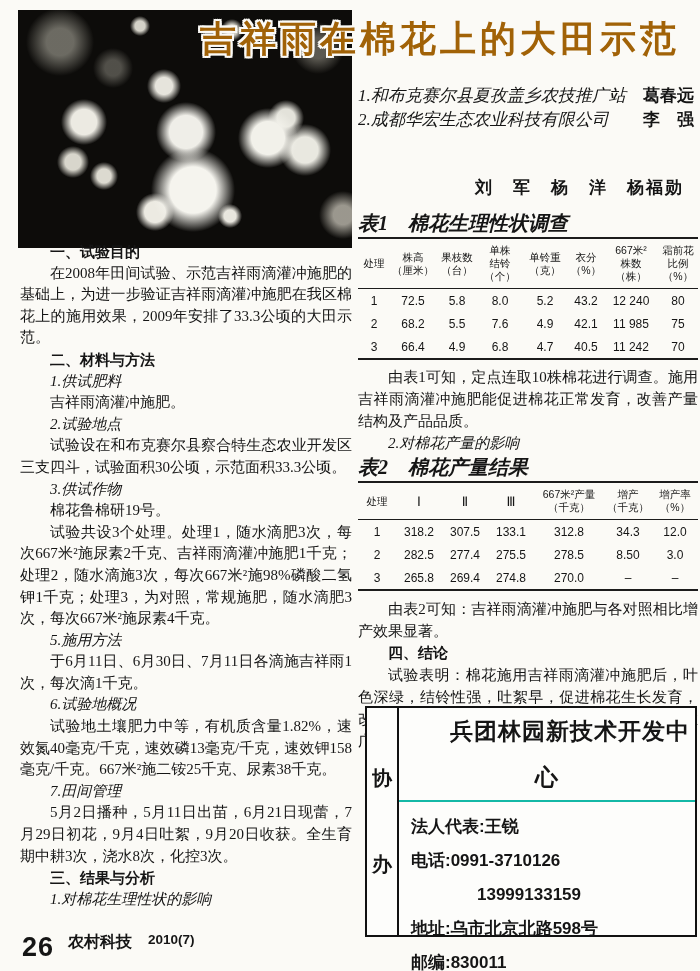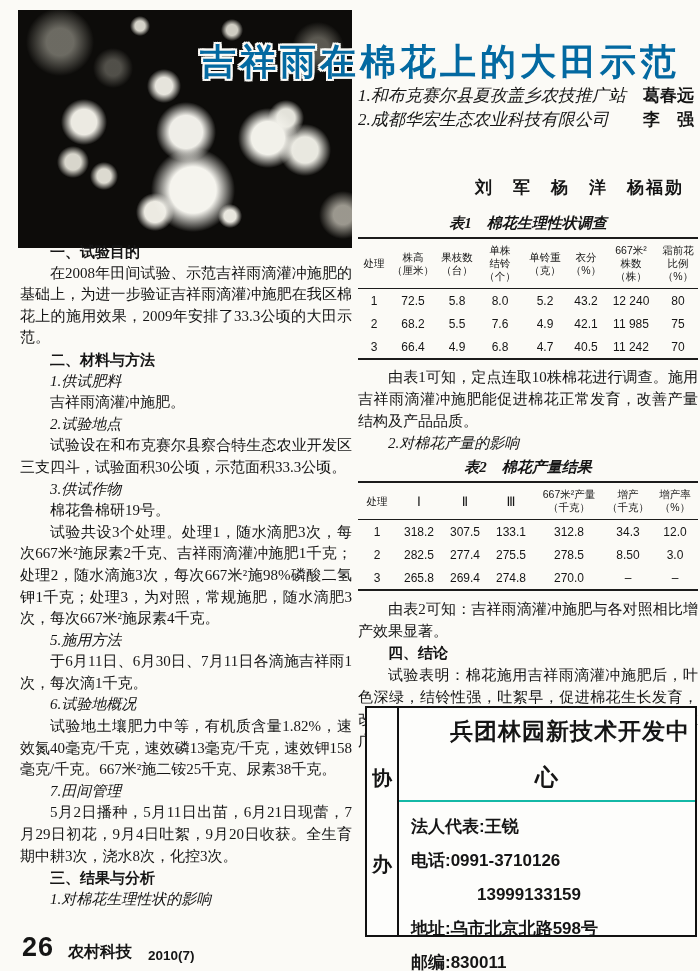--- a/index.html
+++ b/index.html
@@ -26,23 +26,23 @@
       radial-gradient(circle 12px at 212px 206px, #e8e6de 50%, rgba(13,12,10,0) 100%),
       radial-gradient(circle 24px at 325px 205px, rgba(190,186,175,.8) 40%, rgba(13,12,10,0) 100%),
       radial-gradient(circle 34px at 42px 32px, rgba(140,138,128,.75) 40%, rgba(13,12,10,0) 100%),
       radial-gradient(circle 20px at 95px 58px, rgba(110,108,100,.7) 40%, rgba(13,12,10,0) 100%),
       radial-gradient(circle 26px at 300px 38px, rgba(125,122,112,.7) 40%, rgba(13,12,10,0) 100%),
       radial-gradient(circle 10px at 122px 16px, #d5d3c9 50%, rgba(13,12,10,0) 100%),
       radial-gradient(circle 11px at 214px 20px, #cfcdc3 50%, rgba(13,12,10,0) 100%);
   }
   
   .main-title{
-    position:absolute; left:200px; top:38px; width:498px; z-index:5;
+    position:absolute; left:200px; top:15px; width:498px; z-index:5;
     font-family:"Liberation Sans", sans-serif;
-    font-size:36px; font-weight:800; letter-spacing:4px; color:#0369a1;
+    font-size:36px; font-weight:800; letter-spacing:4px; color:#a16207;
     white-space:nowrap;
     text-shadow:-2px -2px 0 #fbfaf6, 0 -2px 0 #fbfaf6, 2px -2px 0 #fbfaf6,
                 -2px 0 0 #fbfaf6, 2px 0 0 #fbfaf6,
                 -2px 2px 0 #fbfaf6, 0 2px 0 #fbfaf6, 2px 2px 0 #fbfaf6;
     margin:0;
   }
   
   .left-col{
     position:absolute; left:20px; top:241px; width:332px;
     font-size:15px; line-height:21.6px; text-align:justify;
@@ -58,22 +58,22 @@
   .sub{
     font-style:italic; text-indent:2em; font-weight:500;
   }
   
   .authors{font-size:17px; line-height:24px; font-style:italic;}
   .author-row{display:flex; justify-content:space-between; padding-right:4px;}
   .author-row .name{font-weight:bold; font-style:normal;}
   .author-row3{text-align:right; padding-right:14px; font-weight:bold; font-style:normal; letter-spacing:2px;margin-top:44px;}
   
   .tbl-caption{
-    text-align:center; font-weight:bold; font-style:italic;
-    font-size:15px; text-indent:0; margin-top:12px; line-height:22px;
+    text-align:left; font-weight:bold; font-style:italic;
+    font-size:20px; text-indent:0; margin-top:12px; line-height:22px;
   }
   table{
     width:100%; border-collapse:collapse; table-layout:fixed;
     font-family:"Liberation Sans", sans-serif;
     border-top:2px solid #1c1c1c; border-bottom:2px solid #1c1c1c;
     margin-top:3px;
   }
   th{
     font-weight:normal; font-size:10.5px; line-height:13px;
     padding:5px 0; border-bottom:1.5px solid #1c1c1c; vertical-align:middle;
@@ -96,21 +96,21 @@
   .ad-main{flex:1; display:flex; flex-direction:column;}
   .ad-title{
     font-size:23px; font-weight:800; text-align:center; letter-spacing:1px;
     line-height:46px; border-bottom:2px solid #14b8a6; margin:0;
   }
   .ad-lines{padding:8px 0 0 12px; font-size:17px; font-weight:bold;}
   .ad-line{line-height:34px; white-space:nowrap;}
   .ad-line.phone2{padding-left:66px;}
   
   .footer{
-    position:absolute; left:22px; top:932px; display:flex; align-items:flex-end;
+    position:absolute; left:22px; top:932px; display:flex; align-items:flex-start;
     font-family:"Liberation Sans", sans-serif;
   }
   .footer .pg{font-size:27px; font-weight:900; letter-spacing:1px;}
   .footer .jn{font-size:16px; font-weight:800; margin-left:14px;}
   .footer .iss{font-size:13.5px; font-weight:800; margin-left:16px;}
 </style>
 </head>
 <body>
 
 <div class="page">

